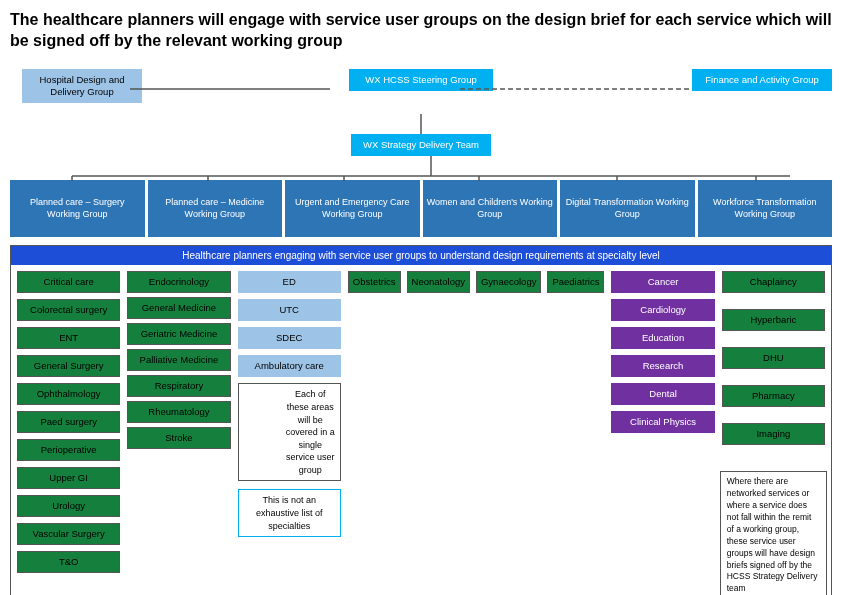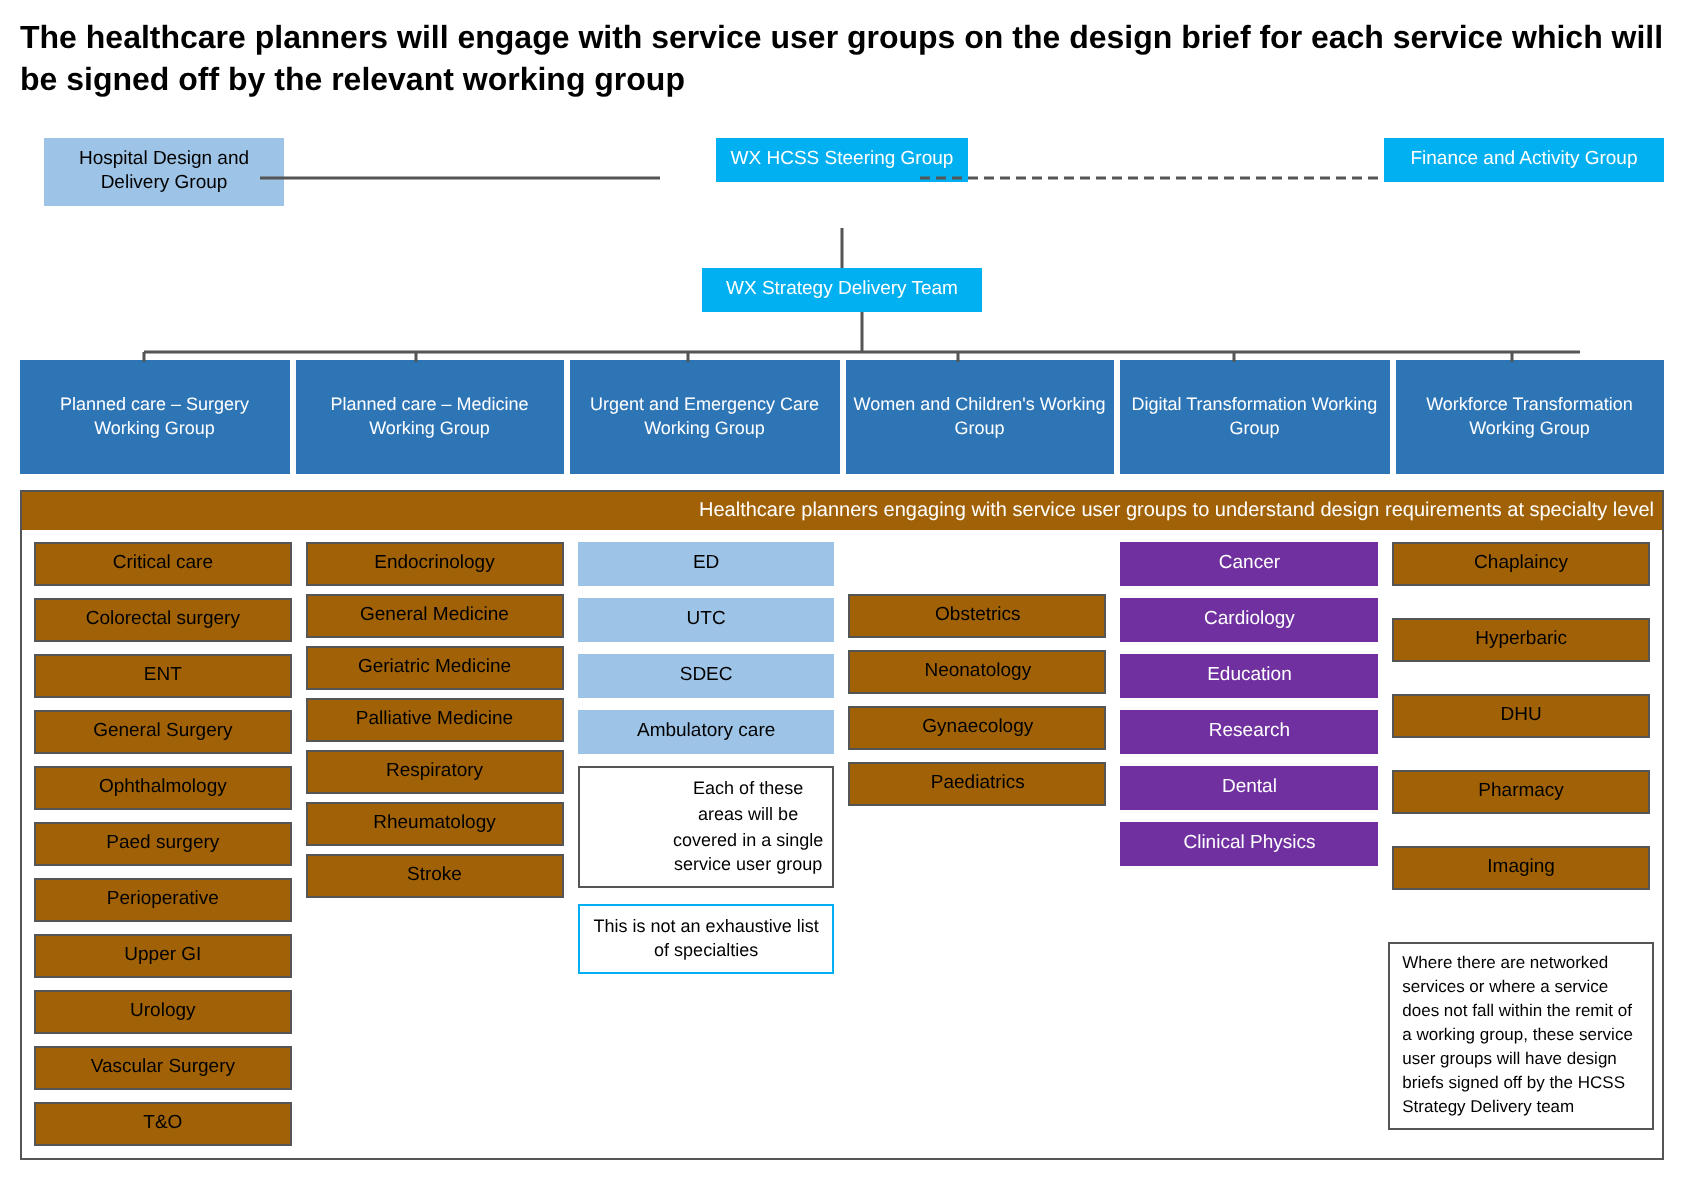--- a/index.html
+++ b/index.html
@@ -35,39 +35,39 @@
       color: #fff;
       border-color: #00b0f0;
     }
 
     
     .bottom-section {
       border: 1.5px solid #555;
       margin-top: 8px;
     }
     .bottom-header {
-      background: #a16207;
+      background: #1d4ed8;
       color: #fff;
-      text-align: right;
+      text-align: center;
       padding: 4px;
       font-size: 10px;
     }
     .cell {
       border: 1px solid #555;
       padding: 3px 4px;
       text-align: center;
       font-size: 9.5px;
       line-height: 1.3;
       margin: 2px;
       min-height: 22px;
       display: flex;
       align-items: center;
       justify-content: center;
     }
-    .cell-white { background: #a16207; }
+    .cell-white { background: #15803d; }
     .cell-blue { background: #9dc3e6; border-color: #9dc3e6; }
     .cell-purple { background: #7030a0; color: #fff; border-color: #7030a0; }
     .cell-note {
       background: #fff;
       border: 1px solid #555;
       font-size: 9px;
       text-align: center;
       padding: 4px;
       line-height: 1.3;
     }
@@ -110,21 +110,21 @@
 <div class="title">The healthcare planners will engage with service user groups on the design brief for each service which will be signed off by the relevant working group</div>
 
 <div class="org-section">
 
   <div style="display:flex; align-items:center; width:100%; position:relative; height:50px;">
 
     <div class="box box-blue-light" style="width:120px; font-size:9.5px; position:absolute; left:12px; top:5px;">
       <span>Hospital Design and Delivery Group</span>
     </div>
 
-    <div class="box box-teal" style="width:126px; font-size:9.5px; position:absolute; left:50%; transform:translateX(-50%); top:5px; text-align:center;">
+    <div class="box box-teal" style="width:144px; font-size:9.5px; position:absolute; left:50%; transform:translateX(-50%); top:5px; text-align:center;">
       <span>WX HCSS Steering Group</span>
     </div>
 
     <div class="box box-teal" style="width:140px; font-size:9.5px; position:absolute; right:0; top:5px; text-align:center;">
       <span>Finance and Activity Group</span>
     </div>
 
     <svg style="position:absolute;top:0;left:0;width:100%;height:100%;overflow:visible;pointer-events:none;">
 
       <line x1="120" y1="25" x2="320" y2="25" stroke="#555" stroke-width="1.5"></line>
@@ -201,21 +201,21 @@
     <div style="flex:1; display:flex; flex-direction:column; gap:2px;">
       <div class="cell cell-blue">ED</div>
       <div class="cell cell-blue">UTC</div>
       <div class="cell cell-blue">SDEC</div>
       <div class="cell cell-blue">Ambulatory care</div>
       <div class="cell cell-note" style="min-height:55px; font-size:9px; line-height:1.4; text-align:center;padding-left:46px;">Each of these areas will be covered in a single service user group</div>
       <div style="flex:1;"></div>
       <div class="cell cell-note" style="font-size:9px; text-align:center; border-color:#00b0f0; line-height:1.4;">This is not an exhaustive list of specialties</div>
     </div>
 
-    <div style="flex:1; display:flex; flex-direction:column; gap:2px;margin-top:26px;">
+    <div style="flex:1; display:flex; flex-direction:row; gap:2px;">
       <div class="cell cell-white">Obstetrics</div>
       <div class="cell cell-white">Neonatology</div>
       <div class="cell cell-white">Gynaecology</div>
       <div class="cell cell-white">Paediatrics</div>
     </div>
 
     <div style="flex:1; display:flex; flex-direction:column; gap:2px;">
       <div class="cell cell-purple">Cancer</div>
       <div class="cell cell-purple">Cardiology</div>
       <div class="cell cell-purple">Education</div>

